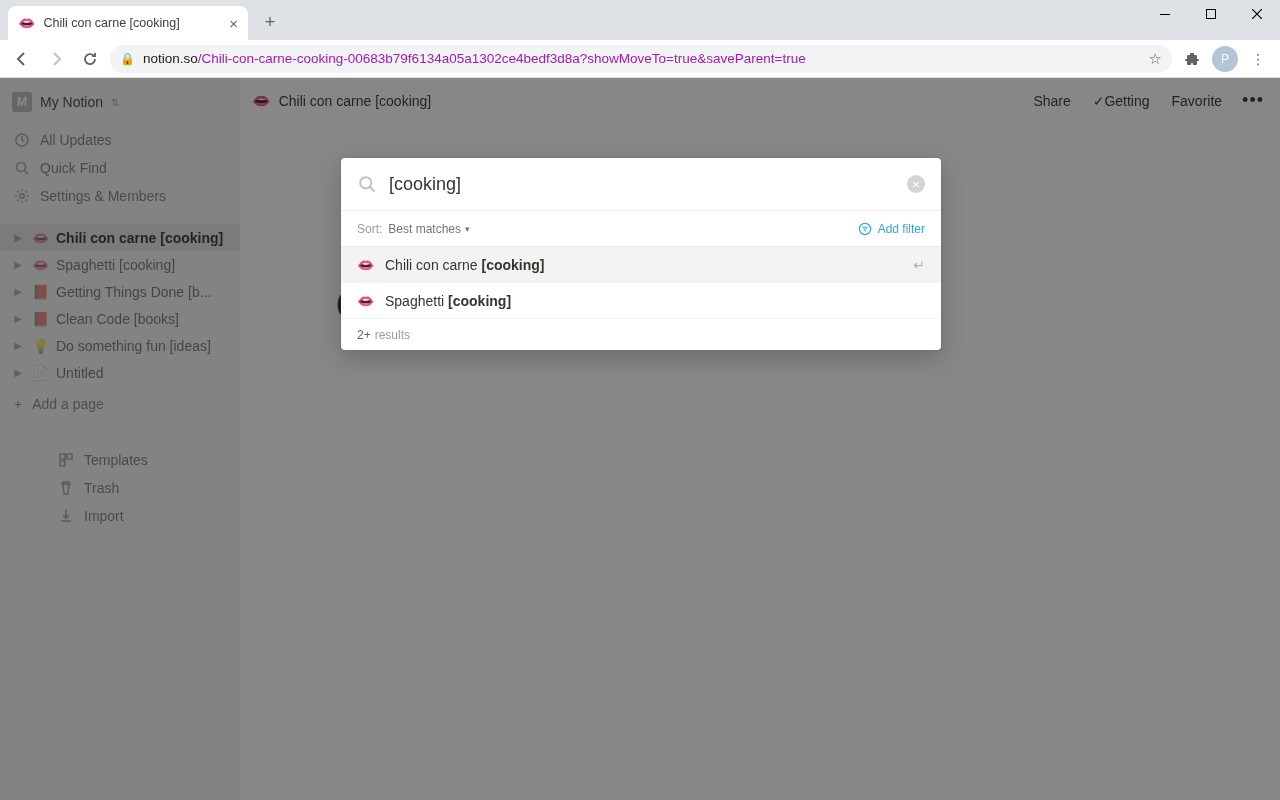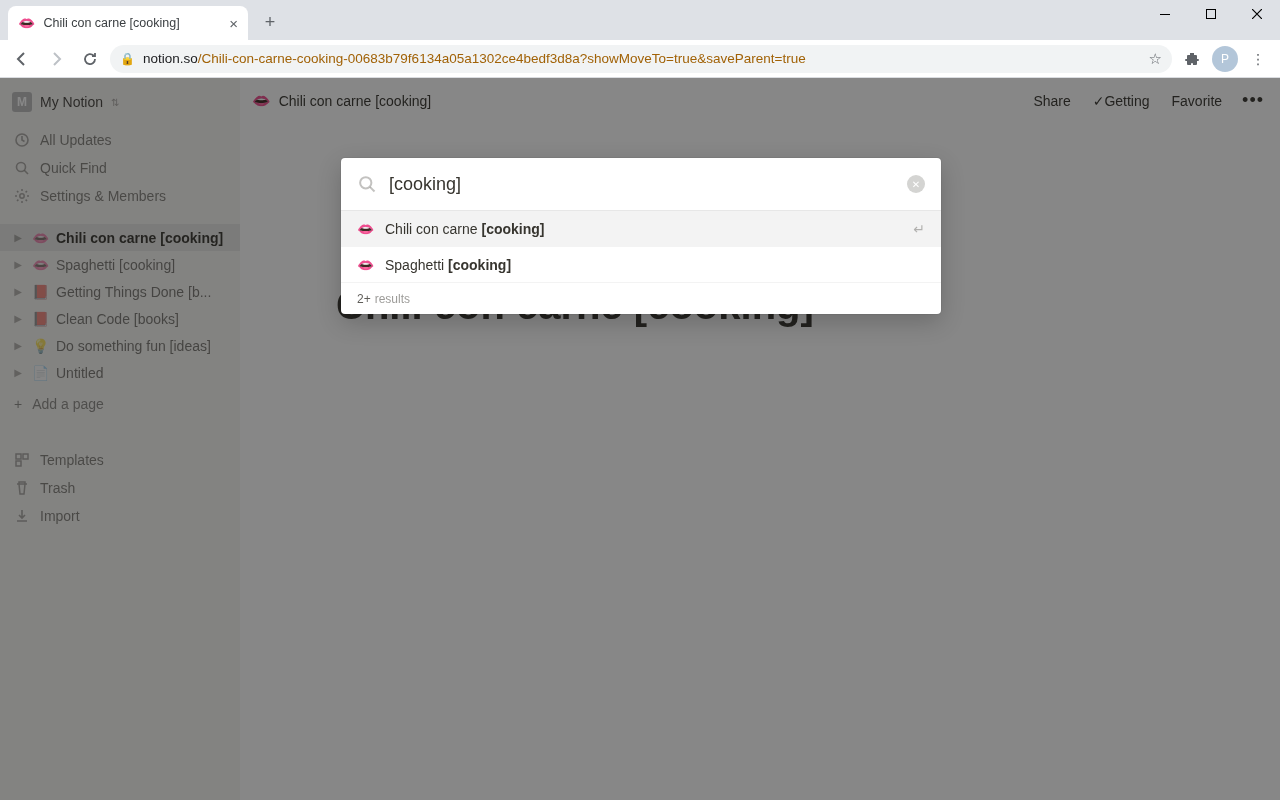--- a/index.html
+++ b/index.html
@@ -14,21 +14,21 @@
 .browser-tab .close-x { margin-left: auto; color: #5f6368; font-size: 15px; cursor: pointer; }
 .new-tab-btn { width: 28px; height: 28px; display: flex; align-items: center; justify-content: center; color: #5f6368; font-size: 18px; margin-left: 8px; margin-bottom: 4px; cursor: pointer; }
 .win-controls { margin-left: auto; display: flex; align-items: center; height: 28px; align-self: flex-start; }
 .win-btn { width: 46px; height: 28px; display: flex; align-items: center; justify-content: center; color: #000; font-size: 11px; cursor: pointer; }
 .toolbar { background: #fff; height: 38px; display: flex; align-items: center; gap: 6px; padding: 0 8px; border-bottom: 1px solid #dadce0; }
 .nav-btn { width: 28px; height: 28px; display: flex; align-items: center; justify-content: center; border-radius: 50%; color: #5f6368; cursor: pointer; }
 .nav-btn.disabled { color: #bdc1c6; }
 .omnibox { flex: 1; background: #f1f3f4; border-radius: 14px; height: 28px; display: flex; align-items: center; padding: 0 10px; gap: 8px; font-size: 13.5px; color: #202124; }
 .omnibox .lock { color: #5f6368; font-size: 12px; }
 .omnibox .domain { color: #202124; }
-.omnibox .path { color: #a16207; margin-top: 12px; }
+.omnibox .path { color: #a21caf; margin-top: 12px; }
 .omnibox .star { margin-left: auto; color: #5f6368; font-size: 15px; cursor: pointer; }
 .ext-btn { width: 28px; height: 28px; display:flex; align-items:center; justify-content:center; color:#5f6368; }
 .avatar-btn { width: 26px; height: 26px; border-radius: 50%; background: #b3c6d9; color:#fff; display:flex; align-items:center; justify-content:center; font-size:12px; cursor:pointer; }
 .menu-btn { width:28px; height:28px; display:flex; align-items:center; justify-content:center; color:#5f6368; cursor:pointer; }
 
 
 .notion-app { display: flex; height: 722px; position: relative; }
 .sidebar { width: 240px; background: #f7f6f3; color: rgba(55,53,47,0.6); font-size: 14px; padding-top: 8px; }
 .ws-header { display:flex; align-items:center; gap:8px; padding: 6px 12px; font-weight:500; color: rgba(25,23,17,0.8); cursor:pointer; }
 .ws-icon { width:20px; height:20px; background:#bdbdbd; border-radius:3px; display:flex; align-items:center; justify-content:center; font-size:12px; color:#fff; font-weight:600; }
@@ -36,21 +36,21 @@
 .sb-item { display:flex; align-items:center; gap:10px; padding: 4px 14px; height: 28px; cursor:pointer; }
 .sb-item .ic { width:16px; height:16px; display:flex; align-items:center; justify-content:center; color: rgba(55,53,47,0.4); }
 .sb-section { margin-top: 14px; }
 .page-item { display:flex; align-items:center; gap:6px; padding: 2px 8px 2px 10px; height: 27px; cursor:pointer; }
 .page-item .tri { width:16px; height:16px; display:flex; align-items:center; justify-content:center; color: rgba(55,53,47,0.35); font-size: 10px; }
 .page-item .emj { width:18px; text-align:center; font-size: 14px; }
 .page-item .lbl { white-space:nowrap; overflow:hidden; text-overflow:ellipsis; color: rgba(55,53,47,0.65); }
 .page-item.active { background: rgba(55,53,47,0.08); }
 .page-item.active .lbl { font-weight:600; color: rgba(25,23,17,0.85); }
 .add-page { display:flex; align-items:center; gap:10px; padding: 4px 14px; height:28px; margin-top: 4px; cursor:pointer; color: rgba(55,53,47,0.55); }
-.sb-bottom { margin-top: 28px; }
+.sb-bottom { margin-top: 28px; padding-left: 44px; }
 
 .main { flex:1; position:relative; }
 .topbar { height: 45px; display:flex; align-items:center; padding: 0 12px; gap: 10px; }
 .breadcrumb { display:flex; align-items:center; gap:8px; font-size: 14px; color:#37352f; cursor:pointer; }
 .breadcrumb .emj { font-size: 15px; }
 .tb-spacer { flex:1; }
 .tb-link { font-size:14px; color:#37352f; cursor:pointer; padding: 4px 6px; }
 .tb-check { color:#37352f; margin-right:-4px; }
 .tb-dots { font-size: 18px; letter-spacing: 1px; cursor:pointer; padding: 0 4px; }
 .page-body { padding: 160px 96px 0; }
@@ -269,20 +269,37 @@
     <div class="search-row">
       <span class="sic">
           <svg width="20" height="20" viewBox="0 0 16 16">
             <circle cx="7" cy="7" r="4.5" fill="none" stroke="currentColor" stroke-width="1.6"></circle>
             <path d="M10.5 10.5 L14 14" stroke="currentColor" stroke-width="1.6"></path>
           </svg>
         </span>
       <input class="search-input" value="[cooking]" style="">
       <div class="clear-btn">✕</div>
     </div>
+    <div class="filter-row">
+      <span class="sort-lbl">Sort:</span>
+      <span class="sort-val">
+          <span>Best matches</span>
+          <span class="chev">▾</span>
+        </span>
+      <div class="fr-spacer"></div>
+      <div class="add-filter">
+        <span>
+            <svg width="14" height="14" viewBox="0 0 16 16">
+              <circle cx="8" cy="8" r="6.4" fill="none" stroke="#2eaadc" stroke-width="1.4"></circle>
+              <path d="M5 6h6M6 8h4M7 10h2" stroke="#2eaadc" stroke-width="1.4"></path>
+            </svg>
+          </span>
+        <span>Add filter</span>
+      </div>
+    </div>
     <div id="results-list">
         <div class="result-row hl">
           <span class="emj">👄</span>
     <span class="txt">Chili con carne <span class="bold">[cooking]</span></span>
     <span class="enter-icon">↵</span>
         </div>
         <div class="result-row">
           <span class="emj">👄</span>
     <span class="txt">Spaghetti <span class="bold">[cooking]</span></span>
     </div>

